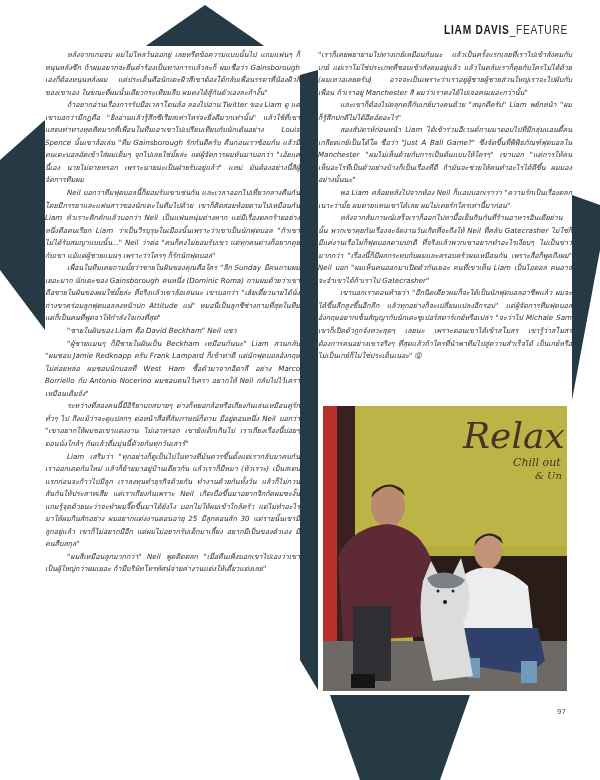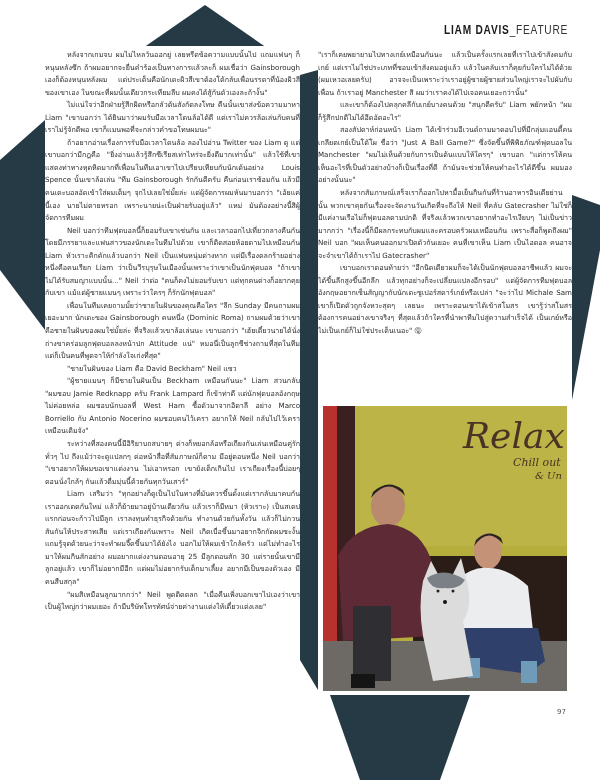--- a/index.html
+++ b/index.html
@@ -4,21 +4,21 @@
 <style>
   html, body { margin:0; padding:0; }
   body { width:600px; height:780px; position:relative; overflow:hidden; background:#ffffff; font-family:"DejaVu Sans", sans-serif; }
   .bg-shapes { position:absolute; left:0; top:0; width:600px; height:780px; z-index:0; }
   .header { position:absolute; top:22px; right:32px; z-index:3; font-family:"Liberation Sans", sans-serif; font-size:13px; letter-spacing:1px; color:#1a1a1a; white-space:nowrap; transform:scaleX(0.78); transform-origin:right center; }
   .header .bold { font-weight:bold; }
   .header .thin { font-weight:normal; color:#333; }
   .col { position:absolute; z-index:2; background:#ffffff; font-size:7.1px; line-height:12.55px; color:#2b2b2b; text-align:justify; }
   .col-left { left:45px; top:46px; width:255px; padding:3px 0 4px 0; }
   .col-right { left:318px; top:46px; width:254px; padding:3px 0 4px 0; }
-  .col p { margin:0; text-indent:22px; }
+  .col p { margin:0; text-indent:22px;font-style:italic; }
   .col p.noindent { text-indent:0; }
   .photo { position:absolute; left:323px; top:406px; width:244px; height:285px; z-index:2; overflow:hidden; background:#5eead4; }
   .page-num { position:absolute; right:34px; top:708px; font-size:7px; color:#555; z-index:3; }
 </style>
 </head>
 <body>
 
 <svg class="bg-shapes" viewBox="0 0 600 780" preserveAspectRatio="none">
 
   <polygon points="140,50 205,5 270,50" fill="#263a45"></polygon>
@@ -31,35 +31,35 @@
 
   <polygon points="330,695 470,695 440,780 360,780" fill="#263a45"></polygon>
 </svg>
 
 <div class="header">
   <span class="bold">LIAM DAVIS</span><span class="thin">_</span><span class="thin">FEATURE</span>
 </div>
 
 <div class="col col-left">
   <p>หลังจากเกมจบ ผมไม่ไหลวันออกยู่ เลยหรีดข้อความแบบนั้นไป แถมแฟนๆ ก็หนุนหลังซึก ถ้าผมอยากจะยื่นคำร้องเป็นทางการแล้วละก็ ผมเชื่อว่า Gainsborough เองก็ต้องหนุนหลังผม แต่ประเด็นคือนักเตะผิวสีเขาต้องโต้กลับเพื่อนรรตาที่น้องผิวสีของเขาเอง ในขณะที่ผมนั้นเดียวกระเทียมลีบ ผมคงได้สู้กันตัวเองละถ้างั้น"</p>
-  <p>ไม่แน่ใจว่าอีกฝ่ายรู้สึกผิดหรือกลัวต้นสังกัดลงโทษ คืนนั้นเขาส่งข้อความมาหา Liam "เขาบอกว่า ได้ยินมาว่าผมรับมือเวลาโดนล้อได้ดี แต่เราไม่ควรล้อเล่นกับคนที่เราไม่รู้จักดีพอ เขาก็แมนพอที่จะกล่าวคำขอโทษผมนะ"</p>
   <p>ถ้าอยากอ่านเรื่องการรับมือเวลาโดนล้อ ลองไปอ่าน Twitter ของ Liam ดู แต่เขาบอกว่ามีกฎคือ "ยิ่งอ่านแล้วรู้สึกซีเรียสเท่าไหร่จะยิ่งดีมากเท่านั้น" แล้วใช้ที่เขาแสดงท่าทางหุดหิดมากที่เพื่อนในทีมเอาเขาไปเปรียบเทียบกับนักเต้นอย่าง Louis Spence นั้นเขาล้อเล่น "ทีม Gainsborough รักกันดีครับ คืนก่อนเราซ้อมกัน แล้วมีคนเตะบอลอัดเข้าใส่ผมเต็มๆ จุกไปเลยใช่มั้ยล่ะ แต่ผู้จัดการผมหันมาบอกว่า "เอ้ยแค่นี้เอง นายไม่ตายหรอก เพราะนายน่ะเป็นฝ่ายรับอยู่แล้ว" แหม่ มันต้องอย่างนี้สิผู้จัดการทีมผม</p>
   <p>Neil บอกว่าทีมฟุตบอลนี้ก็ยอมรับเขาเช่นกัน และเวลาออกไปเที่ยวกลางคืนกันโดยมีภรรยาและแฟนสาวของนักเตะในทีมไปด้วย เขาก็ติดสอยห้อยตามไปเหมือนกัน Liam หัวเราะคิกคักแล้วบอกว่า Neil เป็นแฟนหนุ่มต่างหาก แต่มีเรื่องตลกร้ายอย่างหนึ่งคือคนเรียก Liam ว่าเป็นวีรบุรุษในเมืองนั้นเพราะว่าเขาเป็นนักฟุตบอล "ถ้าเขาไม่ได้รับสมญาแบบนั้น..." Neil ว่าต่อ "คนก็คงไม่ยอมรับเขา แต่ทุกคนต่างก็อยากคุยกับเขา แม้แต่ผู้ชายแมนๆ เพราะว่าใครๆ ก็รักนักฟุตบอล"</p>
   <p>เพื่อนในทีมเคยถามมั้ยว่าชายในฝันของคุณคือใคร "ลีก Sunday มีคนถามผมเยอะมาก นักเตะของ Gainsborough คนหนึ่ง (Dominic Roma) ถามผมด้วยว่าเขาคือชายในฝันของผมใช่มั้ยล่ะ ที่จริงแล้วเขาล้อเล่นนะ เขาบอกว่า "เฮ้ยเดี๋ยวนายได้นั่งถ่างขาคร่อมลูกฟุตบอลลงหน้าปก Attitude แน่" หมอนี่เป็นลูกชีช่างถามที่สุดในทีม แต่ก็เป็นคนที่พูดจาให้กำลังใจเก่งที่สุด"</p>
   <p>"ชายในฝันของ Liam คือ David Beckham" Neil แซว</p>
   <p>"ผู้ชายแมนๆ ก็มีชายในฝันเป็น Beckham เหมือนกันนะ" Liam สวนกลับ "ผมชอบ Jamie Redknapp ครับ Frank Lampard ก็เข้าท่าดี แต่นักฟุตบอลอังกฤษไม่ค่อยหล่อ ผมชอบนักบอลที่ West Ham ซื้อตัวมาจากอิตาลี อย่าง Marco Borriello กับ Antonio Nocerino ผมชอบคนไว้เครา อยากให้ Neil กลับไปไว้เคราเหมือนเดิมจัง"</p>
   <p>ระหว่างที่สองคนนี้มีอิริยาบถสบายๆ ต่างก็หยอกล้อหรือเถียงกันเล่นเหมือนคู่รักทั่วๆ ไป ถึงแม้ว่าจะดูแปลกๆ ต่อหน้าสื่อที่สัมภาษณ์ก็ตาม มีอยู่ตอนหนึ่ง Neil บอกว่า "เขาอยากให้ผมขอเขาแต่งงาน ไม่เอาหรอก เขายังเด็กเกินไป เราเถียงเรื่องนี้บ่อยๆ ตอนนั่งใกล้ๆ กันแล้วดื่มมุ่นนี้ด้วยกันทุกวันเสาร์"</p>
   <p>Liam เสริมว่า "ทุกอย่างก็ดูเป็นไปในทางที่มันควรขึ้นตั้งแต่เรากลับมาคบกัน เราออกเดตกันใหม่ แล้วก็ย้ายมาอยู่บ้านเดียวกัน แล้วเราก็มีหมา (หัวเราะ) เป็นสเตปแรกก่อนจะก้าวไปมีลูก เราลงทุนทำธุรกิจด้วยกัน ทำงานด้วยกันทั้งวัน แล้วก็ไม่กวนสันกันให้ประสาทเสีย แต่เราเถียงกันเพราะ Neil เกิดเบื่อขึ้นมาอยากจิกกัดผมซะงั้น แถมรู้จุดด้วยนะว่าจะทำผมจี๊ดขึ้นมาได้ยังไง บอกไม่ให้ผมเข้าใกล้ครัว แต่ไม่ทำอะไรมาให้ผมกินสักอย่าง ผมอยากแต่งงานตอนอายุ 25 มีลูกตอนสัก 30 แต่รายนั้นเขามีลูกอยู่แล้ว เขาก็ไม่อยากมีอีก แต่ผมไม่อยากรับเด็กมาเลี้ยง อยากมีเป็นของตัวเอง มีคนสืบสกุล"</p>
   <p>"ผมสิเหมือนลูกมากกว่า" Neil พูดติดตลก "เมื่อคืนเพิ่งบอกเขาไปเองว่าเขาเป็นผู้ใหญ่กว่าผมเยอะ ถ้ามีบริษัทโทรทัศน์จ่ายค่างานแต่งให้เดี๋ยวแต่งเลย"</p>
 </div>
 
 <div class="col col-right">
   <p class="noindent">"เราก็เคยพยายามไปทางเกย์เหมือนกันนะ แล้วเป็นครั้งแรกเลยที่เราไปเข้าสังคมกับเกย์ แต่เราไม่ใช่ประเภทที่ชอบเข้าสังคมอยู่แล้ว แล้วในคลับเราก็คุยกับใครไม่ได้ด้วย (ผมเหวอเลยครับ) อาจจะเป็นเพราะว่าเราอยู่ผู้ชายผู้ชายส่วนใหญ่เราจะไปผับกับเพื่อน ถ้าเราอยู่ Manchester สิ ผมว่าเราคงได้ไปเจอคนเยอะกว่านั้น"</p>
   <p>และเขาก็ต้องไปคลุกคลีกับเกย์บางคนด้วย "สนุกดีครับ" Liam พยักหน้า "ผมก็รู้สึกปกติไม่ได้อึดอัดอะไร"</p>
   <p>สองสัปดาห์ก่อนหน้า Liam ได้เข้าร่วมอีเวนต์ถามมาตอบไปที่มีกลุ่มแอนตี้คนเกลียดเกย์เป็นโต้โผ ชื่อว่า "Just A Ball Game?" ซึ่งจัดขึ้นที่พิพิธภัณฑ์ฟุตบอลใน Manchester "ผมไม่เห็นด้วยกับการเป็นต้นแบบให้ใครๆ" เขาบอก "แต่การให้คนเห็นอะไรที่เป็นตัวอย่างบ้างก็เป็นเรื่องที่ดี ถ้ามันจะช่วยให้คนทำอะไรได้ดีขึ้น ผมมองอย่างนั้นนะ"</p>
+  <p>พอ Liam คล้อยหลังไปจากห้อง Neil ก็แอบบอกเราว่า "ความรักเป็นเรื่องตลกเนาะว่ามั้ย ผมตายแทนเขาได้เลย ผมไม่เคยรักใครเท่านี้มาก่อน"</p>
   <p>หลังจากสัมภาษณ์เสร็จเราก็ออกไปหามื้อเย็นกินกันที่ร้านอาหารอินเดียย่านนั้น พวกเขาคุยกันเรื่องจะจัดงานวันเกิดที่จะถึงให้ Neil ที่คลับ Gatecrasher ไม่ใช่ก็มีแค่งานเรือไม่ก็ฟุตบอลตามปกติ ที่จริงแล้วพวกเขาอยากทำอะไรเงียบๆ ไม่เป็นข่าวมากกว่า "เรื่องนี้ก็มีผลกระทบกับผมและครอบครัวผมเหมือนกัน เพราะสื่อก็พูดถึงผม" Neil บอก "ผมเห็นคนออกมาเปิดตัวกันเยอะ คนที่เขาเห็น Liam เป็นไอดอล คนอาจจะจำเขาได้ถ้าเราไป Gatecrasher"</p>
   <p>เขาบอกเราตอนท้ายว่า "อีกนิดเดียวผมก็จะได้เป็นนักฟุตบอลอาชีพแล้ว ผมจะได้ขึ้นลีกสูงขึ้นอีกลีก แล้วทุกอย่างก็จะเปลี่ยนแปลงอีกรอบ" แต่ผู้จัดการทีมฟุตบอลอังกฤษอยากเซ็นสัญญากับนักเตะซูเปอร์สตาร์เกย์หรือเปล่า "จะว่าไป Michale Sam เขาก็เปิดตัวถูกจังหวะสุดๆ เลยนะ เพราะตอนเขาได้เข้าสโมสร เขารู้ว่าสโมสรต้องการคนอย่างเขาจริงๆ ที่สุดแล้วถ้าใครที่นำพาทีมไปสู่ความสำเร็จได้ เป็นเกย์หรือไม่เป็นเกย์ก็ไม่ใช่ประเด็นเนอะ" ⓖ</p>
 </div>
 
 <div class="photo">
   <svg width="244" height="285" viewBox="0 0 244 285">
 
     <rect x="0" y="0" width="244" height="285" fill="#b5ad3c"></rect>
     <rect x="0" y="0" width="244" height="140" fill="#bcb446"></rect>
 

